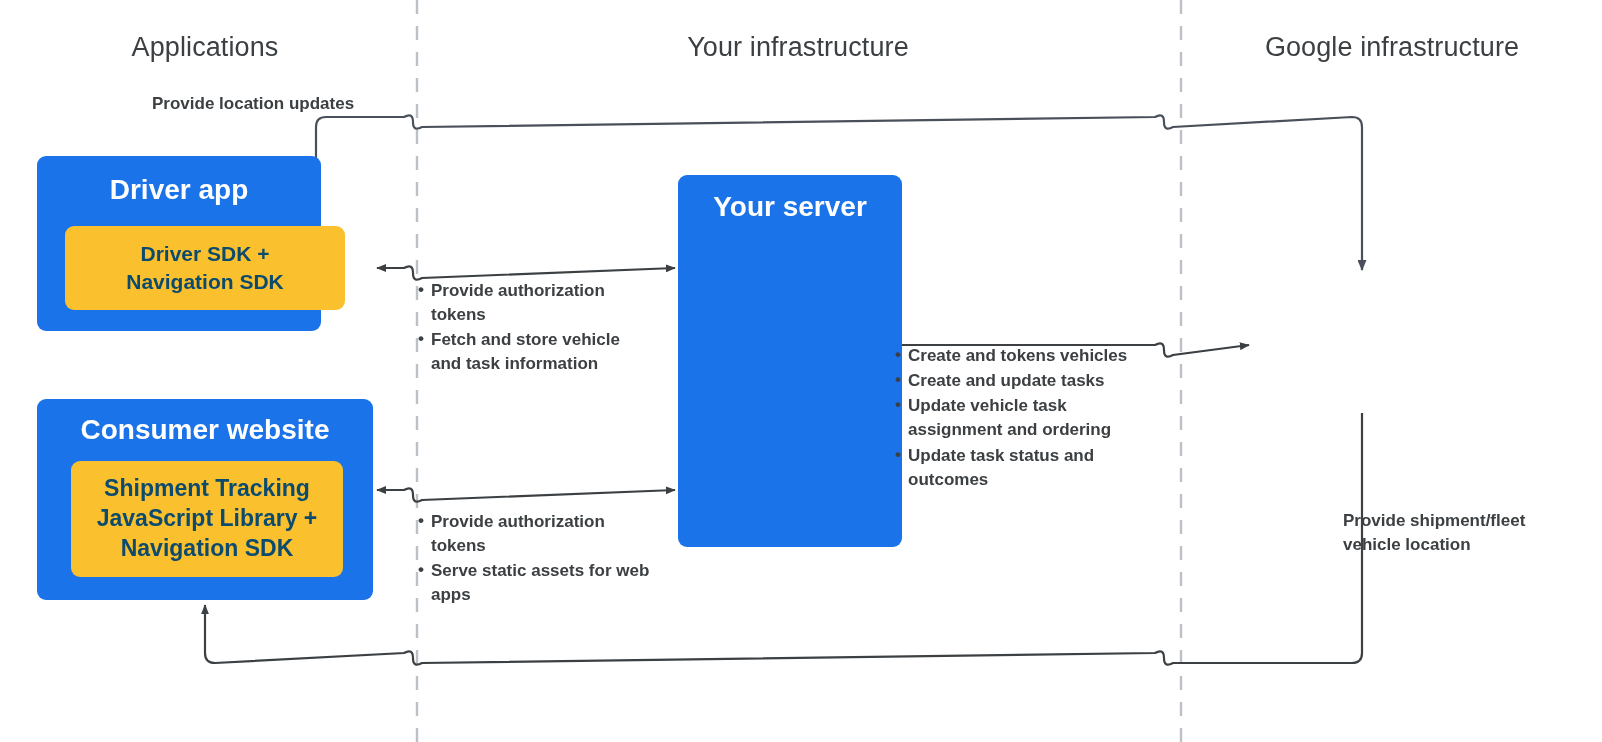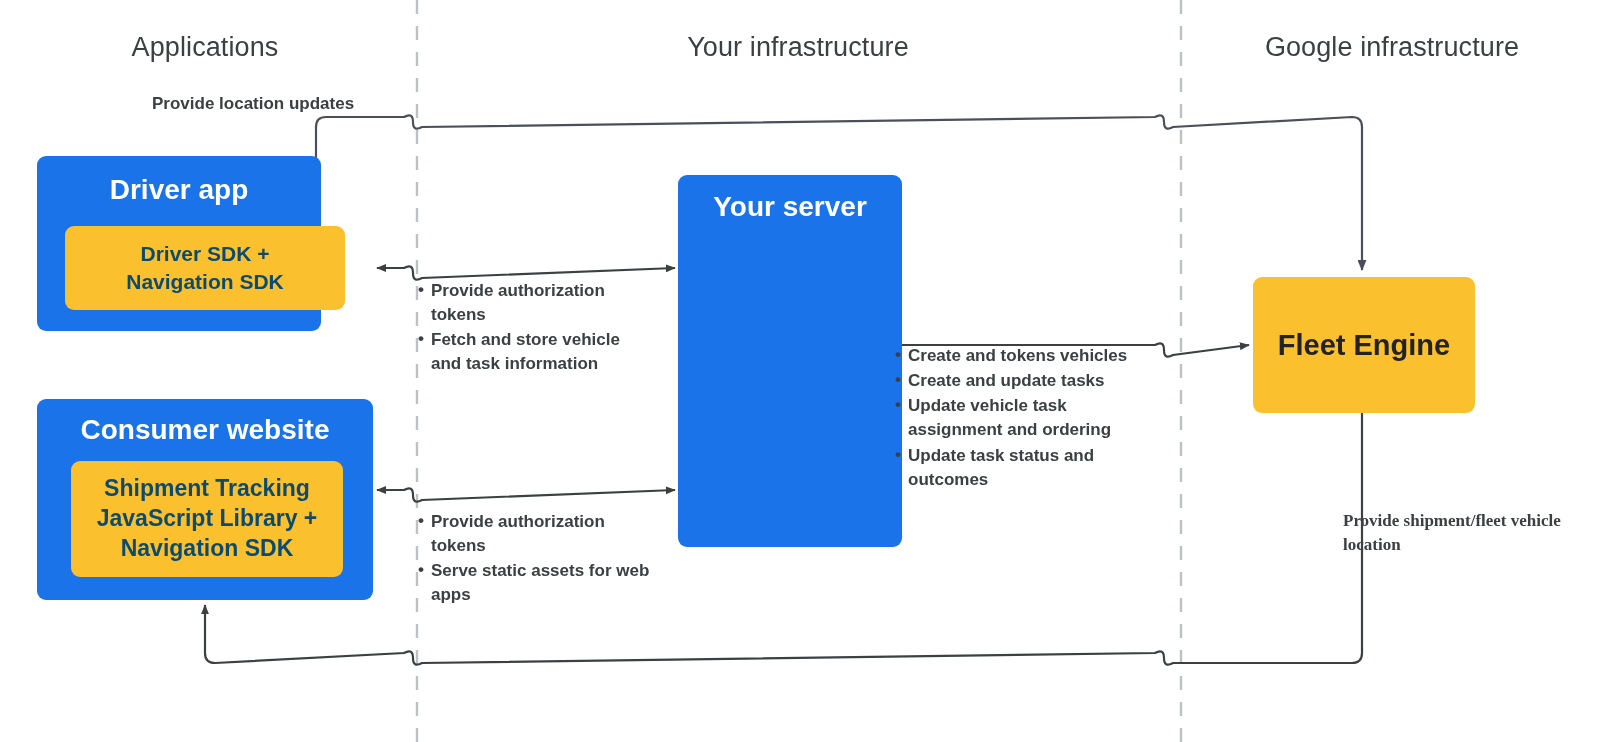--- a/index.html
+++ b/index.html
@@ -103,21 +103,21 @@
 
   
   .annot {
     position: absolute;
     font-size: 17px;
     font-weight: 700;
     color: #3c4043;
     line-height: 1.42;
   }
   #label-provide-location-updates { left: 152px; top: 92px; white-space: nowrap; }
-  #label-provide-shipment-fleet   { left: 1343px; top: 509px; width: 240px; font-family: Liberation Serif, serif; }
+  #label-provide-shipment-fleet   { left: 1343px; top: 509px; width: 240px; }
 
   .bullet-list {
     position: absolute;
     margin: 0;
     padding: 0;
     list-style: none;
     font-size: 17px;
     font-weight: 700;
     color: #3c4043;
     line-height: 1.42;
@@ -190,23 +190,20 @@
     <div class="box-title">Consumer website</div>
     <div class="inner-yellow" id="shipment-tracking-inner">
         <div>Shipment Tracking<br>JavaScript Library  +<br>Navigation SDK</div>
       </div>
   </div>
 
   <div class="box box-blue" id="box-your-server">
     <div class="box-title">Your server</div>
   </div>
 
-  <div class="box box-yellow" id="box-fleet-engine">
-    <div id="fleet-engine-title">Fleet Engine</div>
-  </div>
 
   <div class="annot" id="label-provide-location-updates">Provide location updates</div>
 
   <div class="annot" id="label-provide-shipment-fleet">Provide shipment/fleet vehicle location</div>
 
   <ul class="bullet-list" id="bullets-driver-server">
       <li>Provide authorization tokens</li>
       <li>Fetch and store vehicle and task information</li>
     </ul>
 

